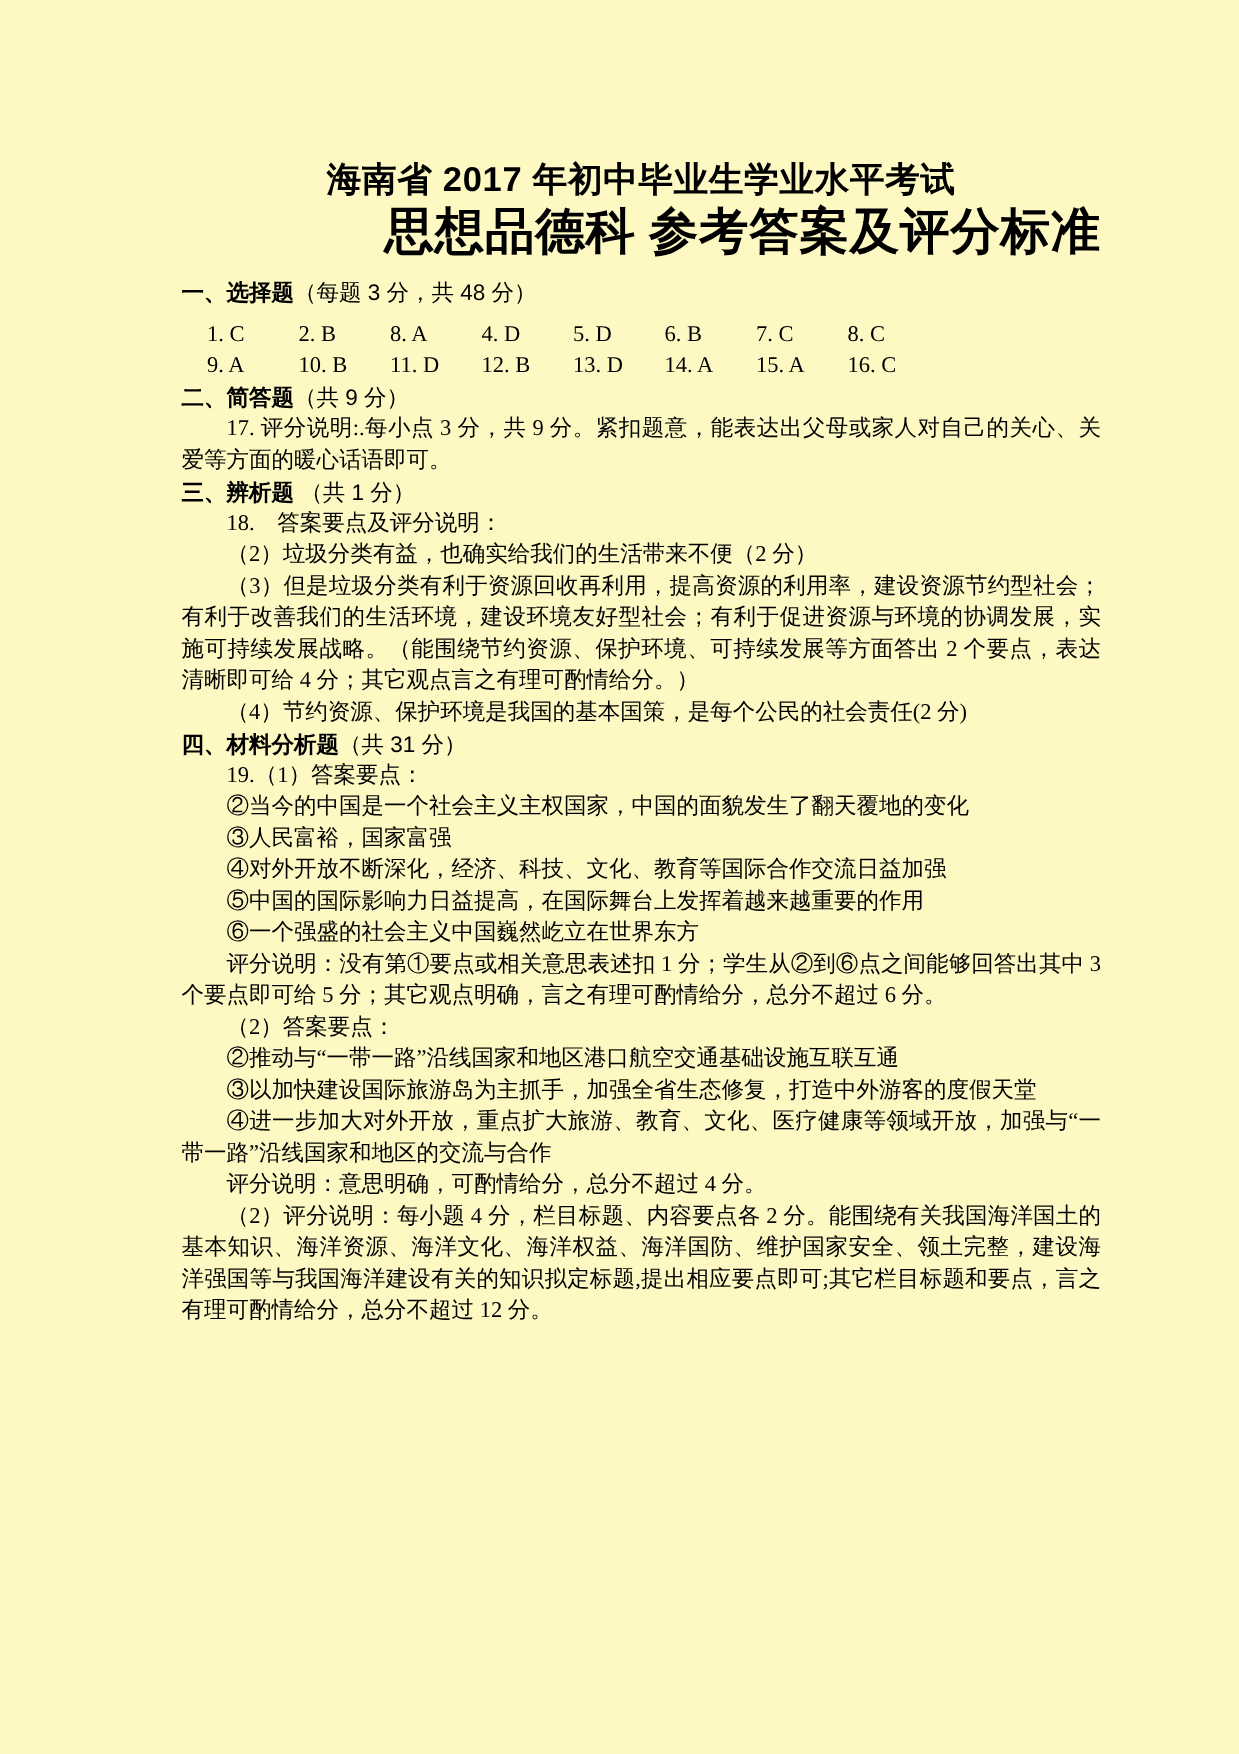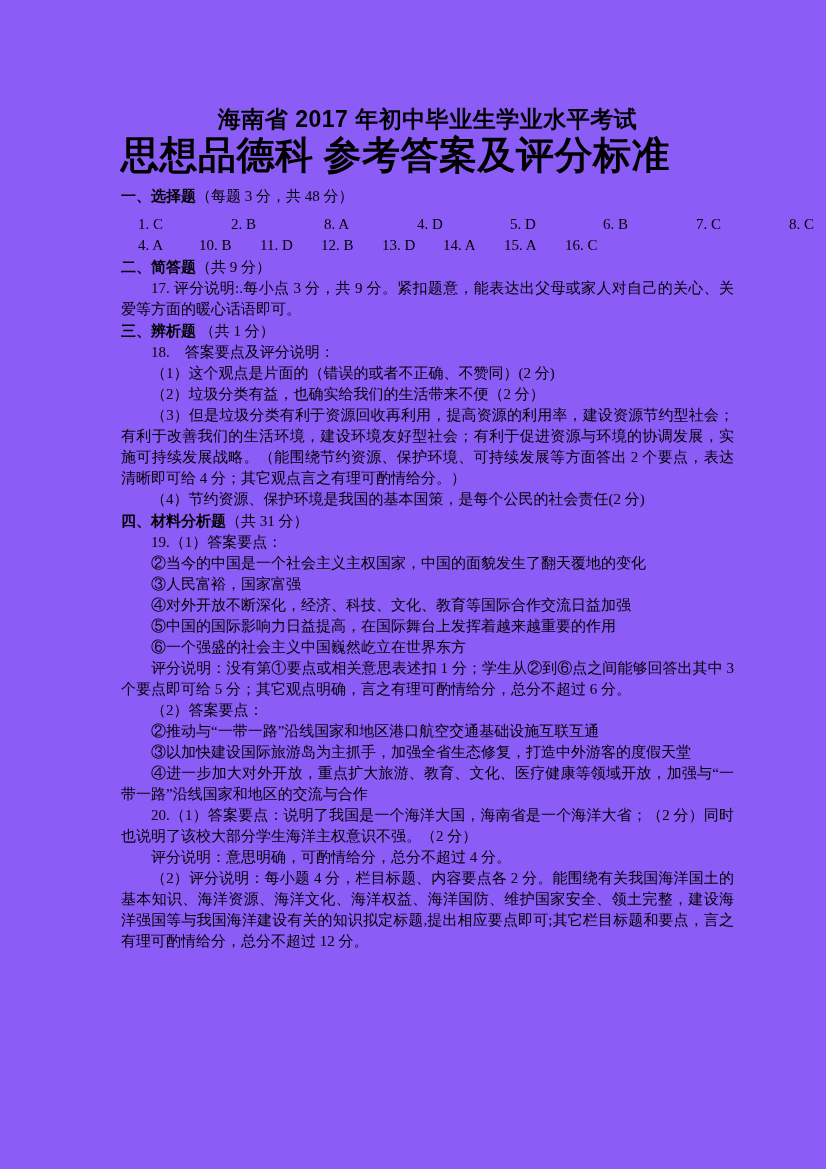--- a/index.html
+++ b/index.html
@@ -1,20 +1,20 @@
 <!DOCTYPE html>
 <html><head>
 <meta charset="utf-8">
 <style>
   html, body { margin: 0; padding: 0; background: #ffffff; }
   .page {
     position: relative;
     width: 826px;
     height: 1169px;
-    background: #8b5cf6;
+    background: #fef9c3;
     color: #000000;
     font-family: "Liberation Serif", "DejaVu Serif", serif;
     overflow: hidden;
   }
   .content {
     position: absolute;
     left: 121px;
     top: 104px;
     width: 613px;
   }
@@ -23,49 +23,49 @@
     font-weight: bold;
     font-size: 23px;
     line-height: 30px;
     text-align: center;
     letter-spacing: 0.5px;
     white-space: nowrap;
   }
   .doc-title2 {
     font-family: "Liberation Serif", "DejaVu Serif", serif;
     font-weight: bold;
-    font-size: 38px;
+    font-size: 33px;
     line-height: 42px;
-    text-align: left;
+    text-align: right;
     letter-spacing: 0.5px;
     margin-bottom: 9px;
     white-space: nowrap;
   }
   p {
     margin: 0;
     font-size: 15px;
     line-height: 21px;
     text-align: justify;
   }
   .sec {
     font-family: "Liberation Sans", "DejaVu Sans", sans-serif;
     font-weight: bold;
   }
   .sec-note {
-    font-family: Liberation Serif, serif;
+    font-family: Liberation Sans, sans-serif;
     font-weight: normal;
   }
   .indent { text-indent: 30px; }
   .ans-row {
     display: flex;
     font-size: 15px;
     line-height: 21px;
     padding-left: 17px;
   }
-  .ans-row.first { margin-top: 7px; gap: 32px; }
+  .ans-row.first { margin-top: 7px; }
   .ans { width: 61px; flex: 0 0 auto; }
 </style>
 </head>
 <body>
 
 <div class="page">
   <div class="content">
 
     <div class="doc-title1">海南省 2017 年初中毕业生学业水平考试</div>
     <div class="doc-title2">思想品德科 参考答案及评分标准</div>
@@ -76,50 +76,48 @@
       <span class="ans">1. C</span>
       <span class="ans">2. B</span>
       <span class="ans">8. A</span>
       <span class="ans">4. D</span>
       <span class="ans">5. D</span>
       <span class="ans">6. B</span>
       <span class="ans">7. C</span>
       <span class="ans">8. C</span>
     </div>
     <div class="ans-row">
-      <span class="ans">4. A</span>
+      <span class="ans">9. A</span>
       <span class="ans">10. B</span>
       <span class="ans">11. D</span>
       <span class="ans">12. B</span>
       <span class="ans">13. D</span>
       <span class="ans">14. A</span>
       <span class="ans">15. A</span>
       <span class="ans">16. C</span>
     </div>
 
     <p class="sec"><span>二、简答题</span><span class="sec-note">（共 9 分）</span></p>
     <p class="indent">17. 评分说明:.每小点 3 分，共 9 分。紧扣题意，能表达出父母或家人对自己的关心、关爱等方面的暖心话语即可。</p>
 
     <p class="sec"><span>三、辨析题</span><span class="sec-note"> （共 1 分）</span></p>
     <p class="indent">18.　答案要点及评分说明：</p>
-    <p class="indent">（1）这个观点是片面的（错误的或者不正确、不赞同）(2 分)</p>
     <p class="indent">（2）垃圾分类有益，也确实给我们的生活带来不便（2 分）</p>
     <p class="indent">（3）但是垃圾分类有利于资源回收再利用，提高资源的利用率，建设资源节约型社会；有利于改善我们的生活环境，建设环境友好型社会；有利于促进资源与环境的协调发展，实施可持续发展战略。（能围绕节约资源、保护环境、可持续发展等方面答出 2 个要点，表达清晰即可给 4 分；其它观点言之有理可酌情给分。）</p>
     <p class="indent">（4）节约资源、保护环境是我国的基本国策，是每个公民的社会责任(2 分)</p>
 
     <p class="sec"><span>四、材料分析题</span><span class="sec-note">（共 31 分）</span></p>
     <p class="indent">19.（1）答案要点：</p>
     <p class="indent">②当今的中国是一个社会主义主权国家，中国的面貌发生了翻天覆地的变化</p>
     <p class="indent">③人民富裕，国家富强</p>
     <p class="indent">④对外开放不断深化，经济、科技、文化、教育等国际合作交流日益加强</p>
     <p class="indent">⑤中国的国际影响力日益提高，在国际舞台上发挥着越来越重要的作用</p>
     <p class="indent">⑥一个强盛的社会主义中国巍然屹立在世界东方</p>
     <p class="indent">评分说明：没有第①要点或相关意思表述扣 1 分；学生从②到⑥点之间能够回答出其中 3 个要点即可给 5 分；其它观点明确，言之有理可酌情给分，总分不超过 6 分。</p>
     <p class="indent">（2）答案要点：</p>
     <p class="indent">②推动与“一带一路”沿线国家和地区港口航空交通基础设施互联互通</p>
     <p class="indent">③以加快建设国际旅游岛为主抓手，加强全省生态修复，打造中外游客的度假天堂</p>
     <p class="indent">④进一步加大对外开放，重点扩大旅游、教育、文化、医疗健康等领域开放，加强与“一带一路”沿线国家和地区的交流与合作</p>
-    <p class="indent">20.（1）答案要点：说明了我国是一个海洋大国，海南省是一个海洋大省；（2 分）同时也说明了该校大部分学生海洋主权意识不强。（2 分）</p>
     <p class="indent">评分说明：意思明确，可酌情给分，总分不超过 4 分。</p>
     <p class="indent">（2）评分说明：每小题 4 分，栏目标题、内容要点各 2 分。能围绕有关我国海洋国土的基本知识、海洋资源、海洋文化、海洋权益、海洋国防、维护国家安全、领土完整，建设海洋强国等与我国海洋建设有关的知识拟定标题,提出相应要点即可;其它栏目标题和要点，言之有理可酌情给分，总分不超过 12 分。</p>
 
   </div>
 </div>
 
 </body></html>

